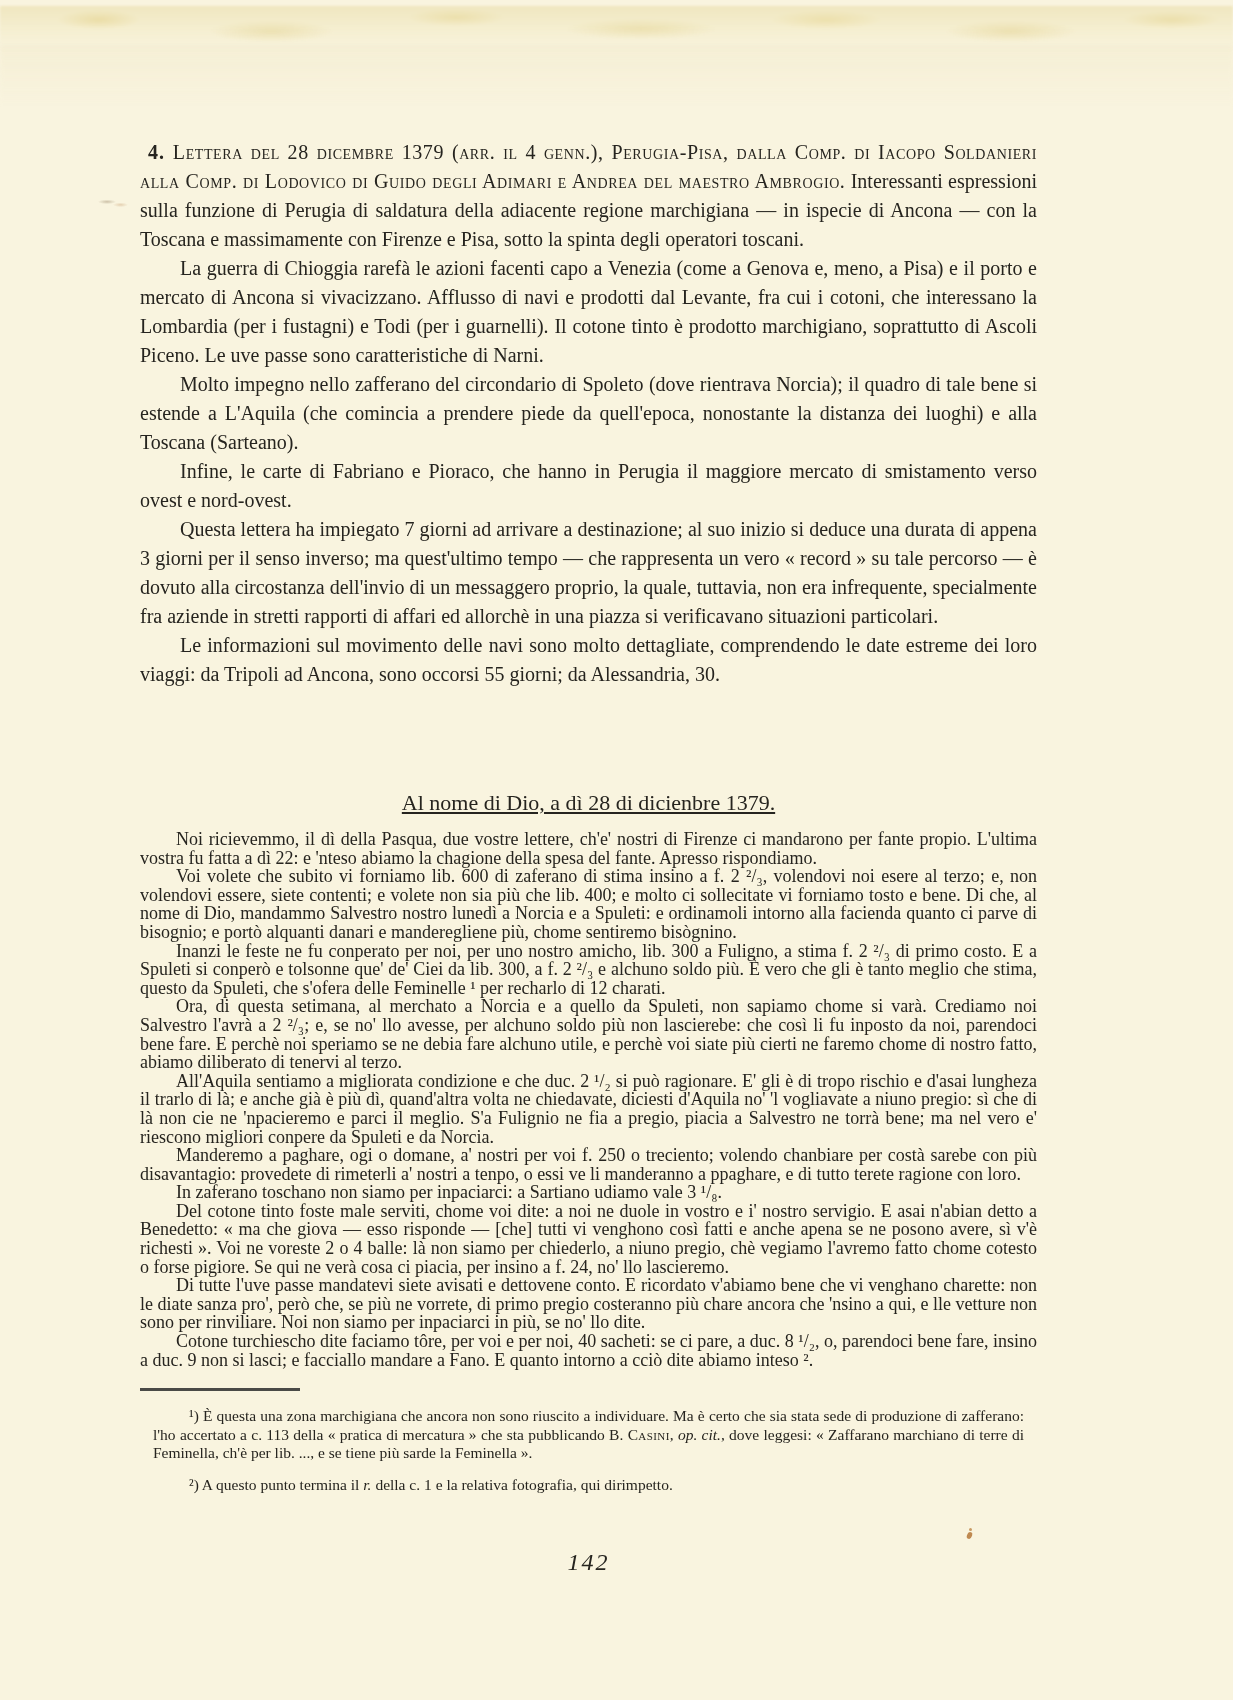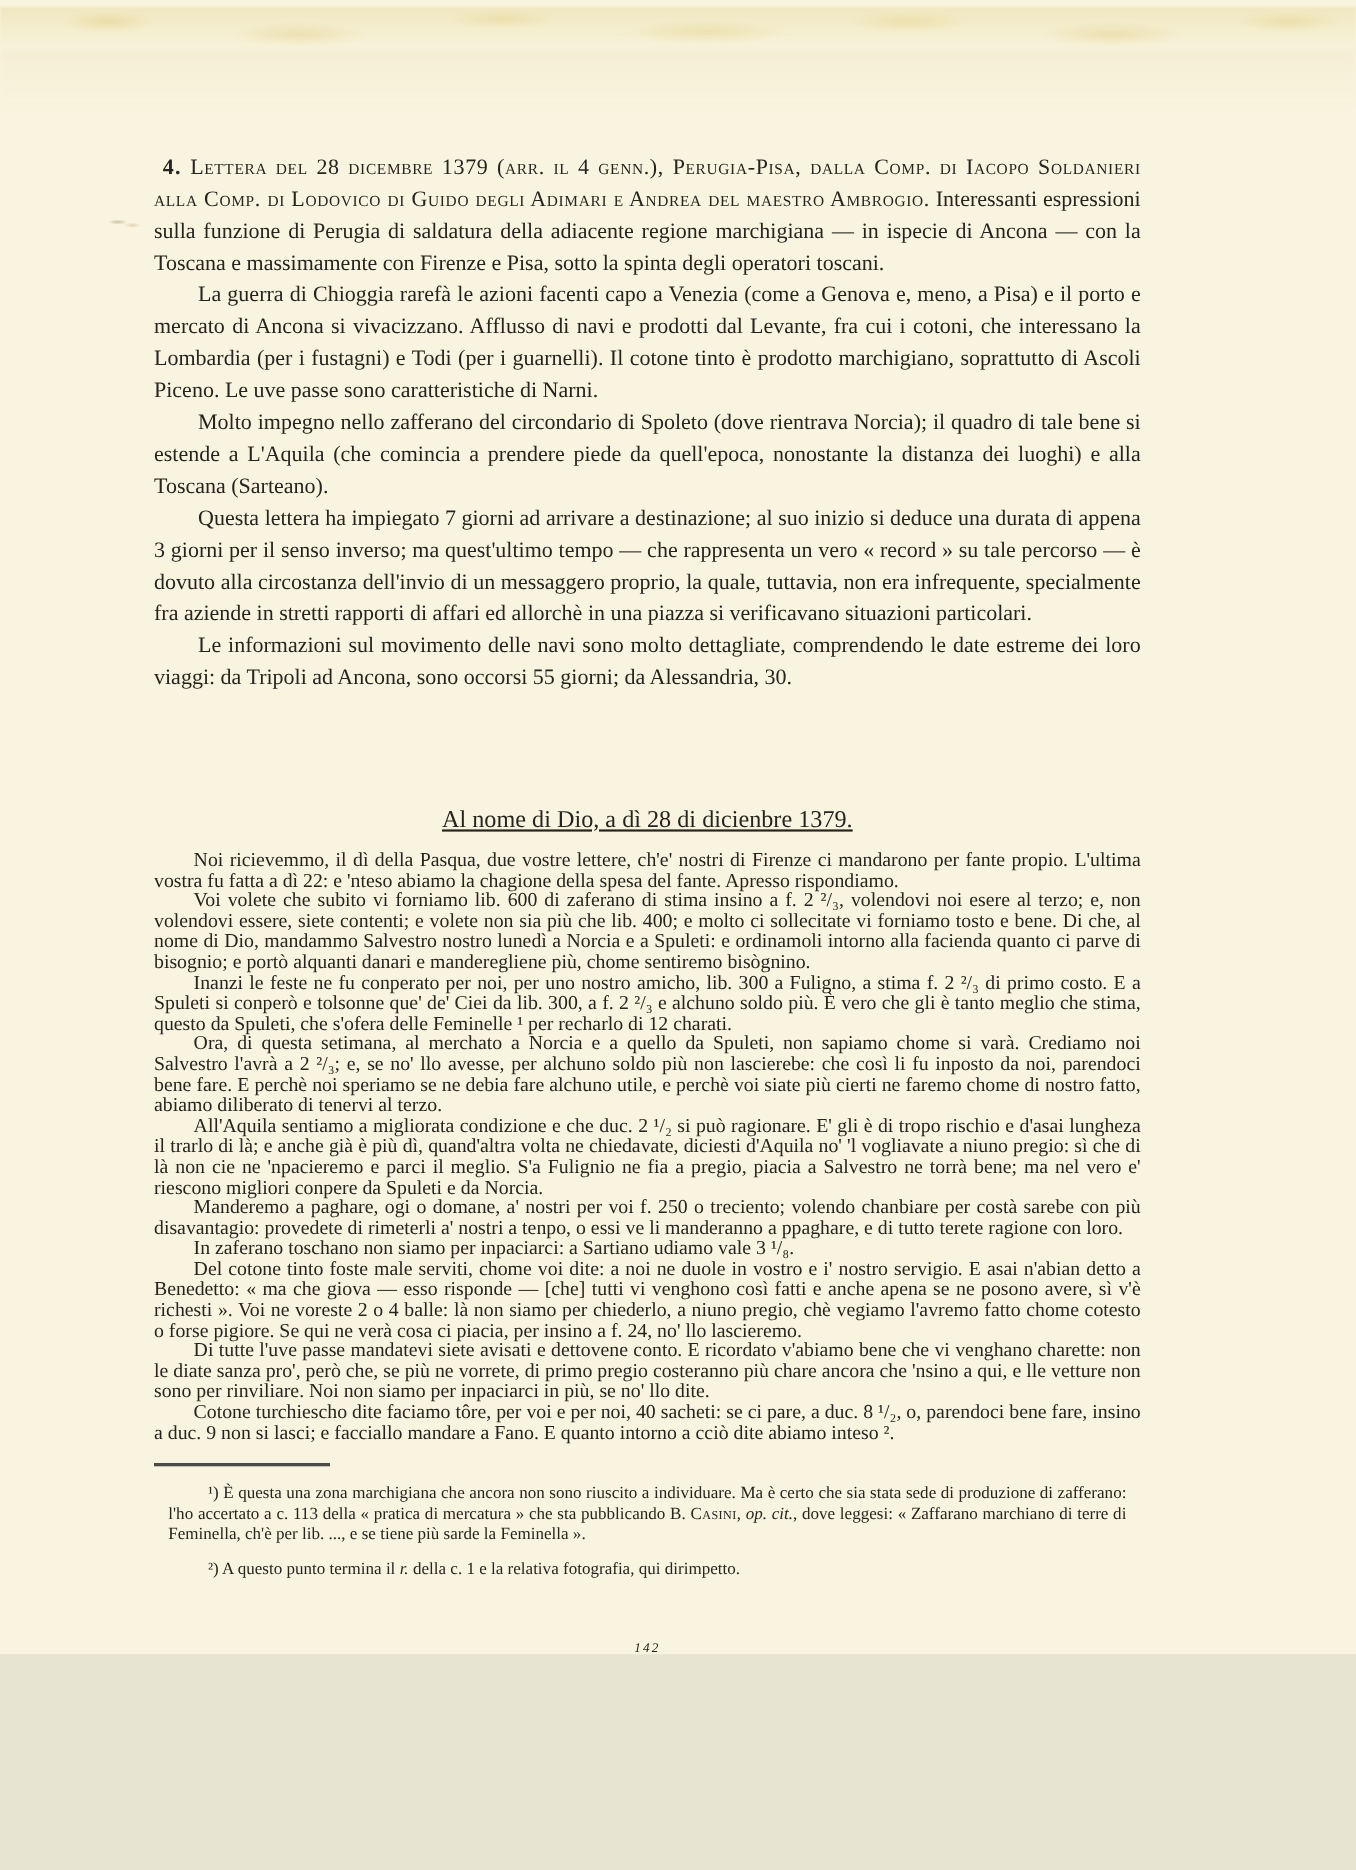--- a/index.html
+++ b/index.html
@@ -3,21 +3,21 @@
 <meta charset="utf-8">
 <style>
   html, body { margin: 0; padding: 0; }
   body {
     background: #e8e4d2;
     font-family: "Liberation Serif", "DejaVu Serif", serif;
   }
   .page {
     position: relative;
     width: 1233px;
-    height: 1504px;
+    height: 1700px;
     margin: 0 auto;
     background: #f9f4df;
     color: #26241f;
     overflow: hidden;
   }
   
   .scan-band {
     position: absolute;
     top: 6px; left: 0; right: 0;
     height: 46px;
@@ -87,21 +87,21 @@
     font-size: 15.5px;
     line-height: 18.6px;
     text-align: justify;
     text-indent: 36px;
   }
   .sc { font-variant: small-caps; letter-spacing: .4px; }
   .it { font-style: italic; }
   .page-number {
     margin-top: 54px;
     text-align: center;
-    font-size: 12px;
+    font-size: 24px;
     font-style: italic;
     letter-spacing: 2px;
   }
   
   .margin-smudge {
     position: absolute;
     left: 98px; top: 197px;
     width: 30px; height: 12px;
     background:
       radial-gradient(ellipse 12px 3px at 30% 40%, rgba(150,130,100,.45), rgba(150,130,100,0) 75%),
@@ -140,20 +140,21 @@
   <div class="scan-band"></div>
   <div class="scan-band-fade"></div>
   <div class="margin-smudge"></div>
 
   <div class="content">
 
     <div class="intro">
       <p class="entry-head"><span class="entry-number">4.</span><span class="entry-sc"> Lettera del 28 dicembre 1379 (arr. il 4 genn.), Perugia-Pisa, dalla Comp. di Iacopo Soldanieri alla Comp. di Lodovico di Guido degli Adimari e Andrea del maestro Ambrogio.</span><span> Interessanti espressioni sulla funzione di Perugia di saldatura della adiacente regione marchigiana — in ispecie di Ancona — con la Toscana e massimamente con Firenze e Pisa, sotto la spinta degli operatori toscani.</span></p>
       <p>La guerra di Chioggia rarefà le azioni facenti capo a Venezia (come a Genova e, meno, a Pisa) e il porto e mercato di Ancona si vivacizzano. Afflusso di navi e prodotti dal Levante, fra cui i cotoni, che interessano la Lombardia (per i fustagni) e Todi (per i guarnelli). Il cotone tinto è prodotto marchigiano, soprattutto di Ascoli Piceno. Le uve passe sono caratteristiche di Narni.</p>
       <p>Molto impegno nello zafferano del circondario di Spoleto (dove rientrava Norcia); il quadro di tale bene si estende a L'Aquila (che comincia a prendere piede da quell'epoca, nonostante la distanza dei luoghi) e alla Toscana (Sarteano).</p>
+      <p>Infine, le carte di Fabriano e Pioraco, che hanno in Perugia il maggiore mercato di smistamento verso ovest e nord-ovest.</p>
       <p>Questa lettera ha impiegato 7 giorni ad arrivare a destinazione; al suo inizio si deduce una durata di appena 3 giorni per il senso inverso; ma quest'ultimo tempo — che rappresenta un vero « record » su tale percorso — è dovuto alla circostanza dell'invio di un messaggero proprio, la quale, tuttavia, non era infrequente, specialmente fra aziende in stretti rapporti di affari ed allorchè in una piazza si verificavano situazioni particolari.</p>
       <p>Le informazioni sul movimento delle navi sono molto dettagliate, comprendendo le date estreme dei loro viaggi: da Tripoli ad Ancona, sono occorsi 55 giorni; da Alessandria, 30.</p>
     </div>
 
     <p class="salutation">Al nome di Dio, a dì 28 di dicienbre 1379.</p>
 
     <div class="letter">
       <p>Noi ricievemmo, il dì della Pasqua, due vostre lettere, ch'e' nostri di Firenze ci mandarono per fante propio. L'ultima vostra fu fatta a dì 22: e 'nteso abiamo la chagione della spesa del fante. Apresso rispondiamo.</p>
       <p>Voi volete che subito vi forniamo lib. 600 di zaferano di stima insino a f. 2 ²/₃, volendovi noi esere al terzo; e, non volendovi essere, siete contenti; e volete non sia più che lib. 400; e molto ci sollecitate vi forniamo tosto e bene. Di che, al nome di Dio, mandammo Salvestro nostro lunedì a Norcia e a Spuleti: e ordinamoli intorno alla facienda quanto ci parve di bisognio; e portò alquanti danari e manderegliene più, chome sentiremo bisògnino.</p>
       <p>Inanzi le feste ne fu conperato per noi, per uno nostro amicho, lib. 300 a Fuligno, a stima f. 2 ²/₃ di primo costo. E a Spuleti si conperò e tolsonne que' de' Ciei da lib. 300, a f. 2 ²/₃ e alchuno soldo più. È vero che gli è tanto meglio che stima, questo da Spuleti, che s'ofera delle Feminelle ¹ per recharlo di 12 charati.</p>

